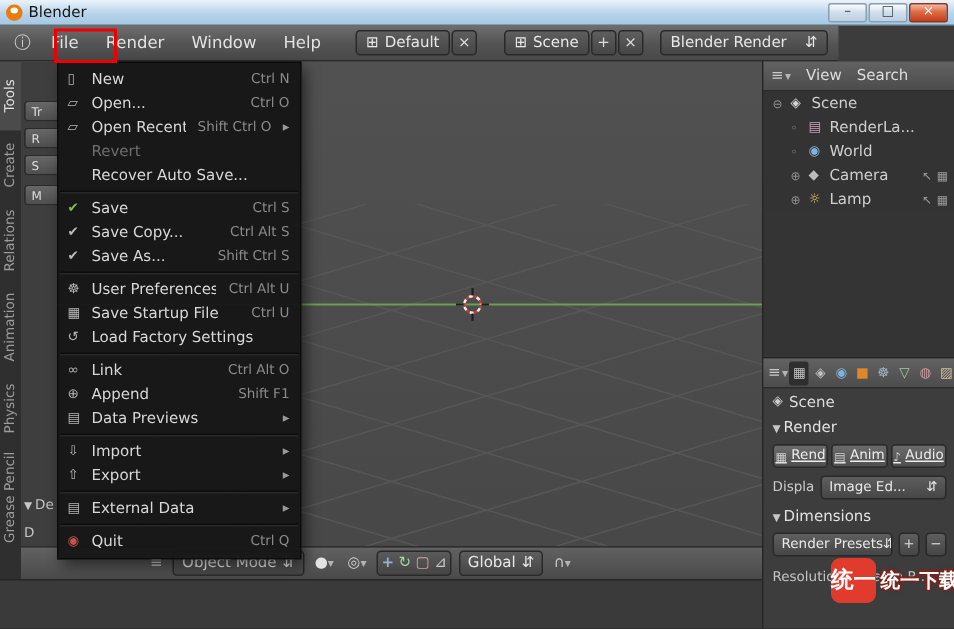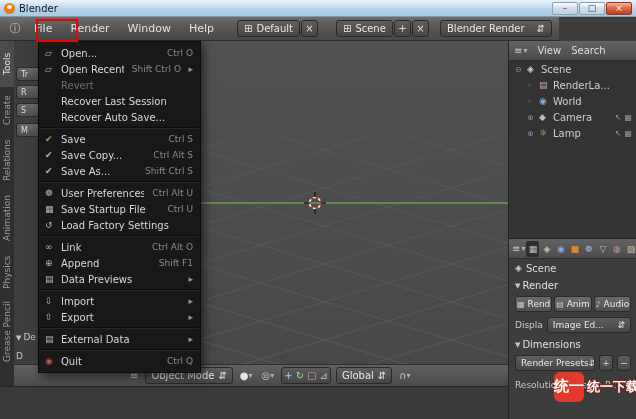--- a/index.html
+++ b/index.html
@@ -59,21 +59,21 @@
   .bl-text{position:absolute;left:2px;width:22px;font-size:9px;color:#c6c6c6;white-space:nowrap;overflow:hidden;}
   .sec-tri{font-size:7px;color:#c6c6c6;margin-right:2px;}
   .sec-tri::before{content:"▼";}
 
   
   .viewport{position:absolute;left:14px;top:41px;width:494px;height:345px;
     background:linear-gradient(#515151,#474747);overflow:hidden;}
   .vp-svg{position:absolute;left:0;top:0;}
   .vp-header{position:absolute;left:0;bottom:0;width:494px;height:22px;
     background:linear-gradient(#616161,#4a4a4a);border-top:1px solid #2e2e2e;
-    display:flex;align-items:center;gap:5px;padding-left:114px;font-size:10px;}
+    display:flex;align-items:center;gap:5px;padding-left:84px;font-size:10px;}
   .h-btn{height:16px;display:inline-flex;align-items:center;justify-content:center;color:#ccc;font-size:10px;padding:0 2px;flex:none;}
   .h-editor::before{content:"≡";}
   .h-sphere::before{content:"●";color:#e4e4e4;}
   .h-pivot::before{content:"◎";}
   .h-down{font-size:8px;color:#b5b5b5;}
   .h-down::before{content:"▾";}
   .manip{display:inline-flex;background:linear-gradient(#5a5a5a,#454545);border:1px solid #292929;border-radius:3px;height:17px;align-items:center;padding:0 2px;gap:3px;}
   .h-move::before{content:"+";font-weight:bold;color:#8fb2d8;}
   .h-rot::before{content:"↻";color:#9fd89f;}
   .h-scale::before{content:"▢";color:#d89f9f;}
@@ -147,21 +147,21 @@
   .p-data::before{content:"▽";color:#9fcf9f;}
   .p-mat::before{content:"◍";color:#cf9f9f;}
   .p-tex::before{content:"▨";color:#cfbf9f;}
   .bc-row{height:18px;display:flex;align-items:center;gap:4px;padding:0 6px;font-size:10px;color:#ddd;}
   .p-bc{font-size:9px;color:#cfcfcf;}
   .p-bc::before{content:"◈";}
   .sec{height:17px;display:flex;align-items:center;padding:0 6px;font-size:10px;color:#e2e2e2;}
   .btn-row{display:flex;gap:2px;padding:2px 6px 3px;}
   .pbtn{height:16px;flex:1;display:flex;align-items:center;justify-content:center;gap:3px;
     background:linear-gradient(#6b6b6b,#4f4f4f);border:1px solid #2b2b2b;border-radius:3px;
-    font-size:9px;color:#ededed;overflow:hidden;white-space:nowrap;}
+    font-size:9px;color:#ededed;overflow:hidden;white-space:nowrap;text-decoration:underline;}
   .bic{font-size:8px;color:#cfcfcf;}
   .b-img::before{content:"▦";}
   .b-anim::before{content:"▤";}
   .b-audio::before{content:"♪";}
   .disp-row{display:flex;align-items:center;gap:4px;padding:2px 6px 3px;font-size:9px;color:#cccccc;}
   .pcombo{flex:1;height:16px;display:flex;align-items:center;justify-content:space-between;padding:0 5px;
     background:linear-gradient(#5e5e5e,#464646);border:1px solid #292929;border-radius:3px;font-size:9px;color:#e8e8e8;overflow:hidden;white-space:nowrap;}
   .mini{width:14px;height:16px;flex:none;display:flex;align-items:center;justify-content:center;
     background:linear-gradient(#5e5e5e,#464646);border:1px solid #292929;border-radius:3px;font-size:9px;color:#ddd;}
   .res-row{display:flex;gap:9px;padding:6px 6px 0;font-size:9px;color:#c6c6c6;white-space:nowrap;overflow:hidden;}
@@ -412,40 +412,41 @@
       </div>
       <div class="res-row">
         <span>Resolution:</span>
         <span>Frame R...</span>
       </div>
     </div>
   </div>
 
   <div class="filemenu">
     <div class="mi">
+        <span class="mic i-new"></span>
+        <span class="mlabel">New</span>
+        <span class="mshort">Ctrl N</span>
+      </div>
+    <div class="mi">
         <span class="mic i-open"></span>
         <span class="mlabel">Open...</span>
         <span class="mshort">Ctrl O</span>
       </div>
     <div class="mi">
         <span class="mic i-recent"></span>
         <span class="mlabel">Open Recent...</span>
         <span class="mshort">Shift Ctrl O</span>
         <span class="msub"></span>
       </div>
     <div class="mi dim">
         <span class="mic"></span>
         <span class="mlabel">Revert</span>
       </div>
     <div class="mi">
         <span class="mic"></span>
-        <span class="mlabel">Recover Last Session</span>
-      </div>
-    <div class="mi">
-        <span class="mic"></span>
         <span class="mlabel">Recover Auto Save...</span>
       </div>
     <div class="msep"></div>
     <div class="mi">
         <span class="mic i-save"></span>
         <span class="mlabel">Save</span>
         <span class="mshort">Ctrl S</span>
       </div>
     <div class="mi">
         <span class="mic i-savecopy"></span>

